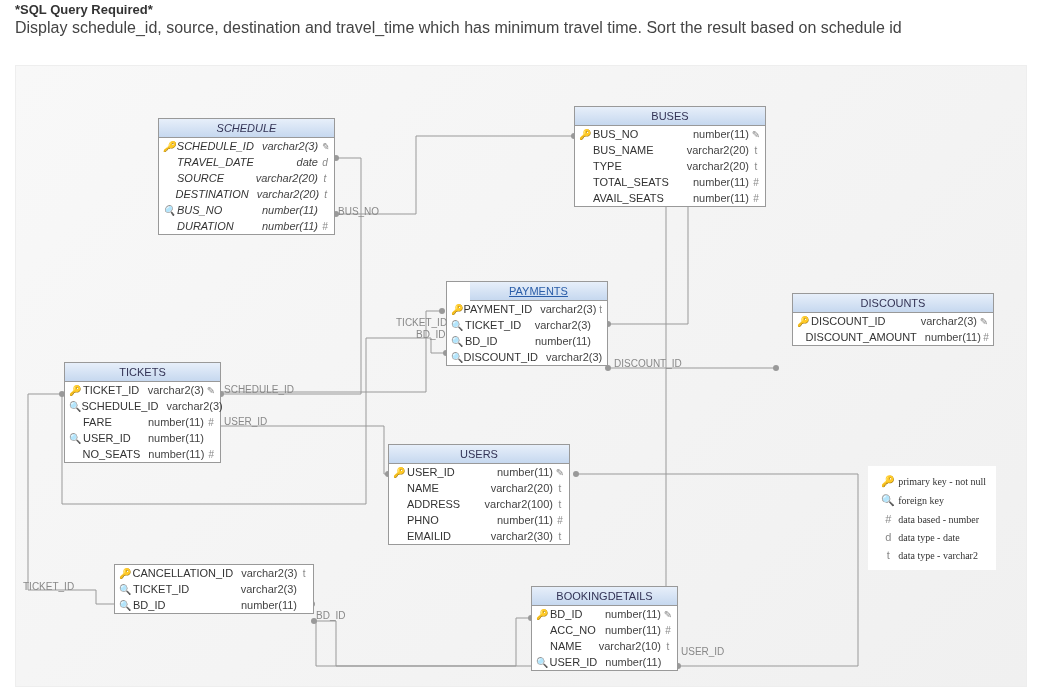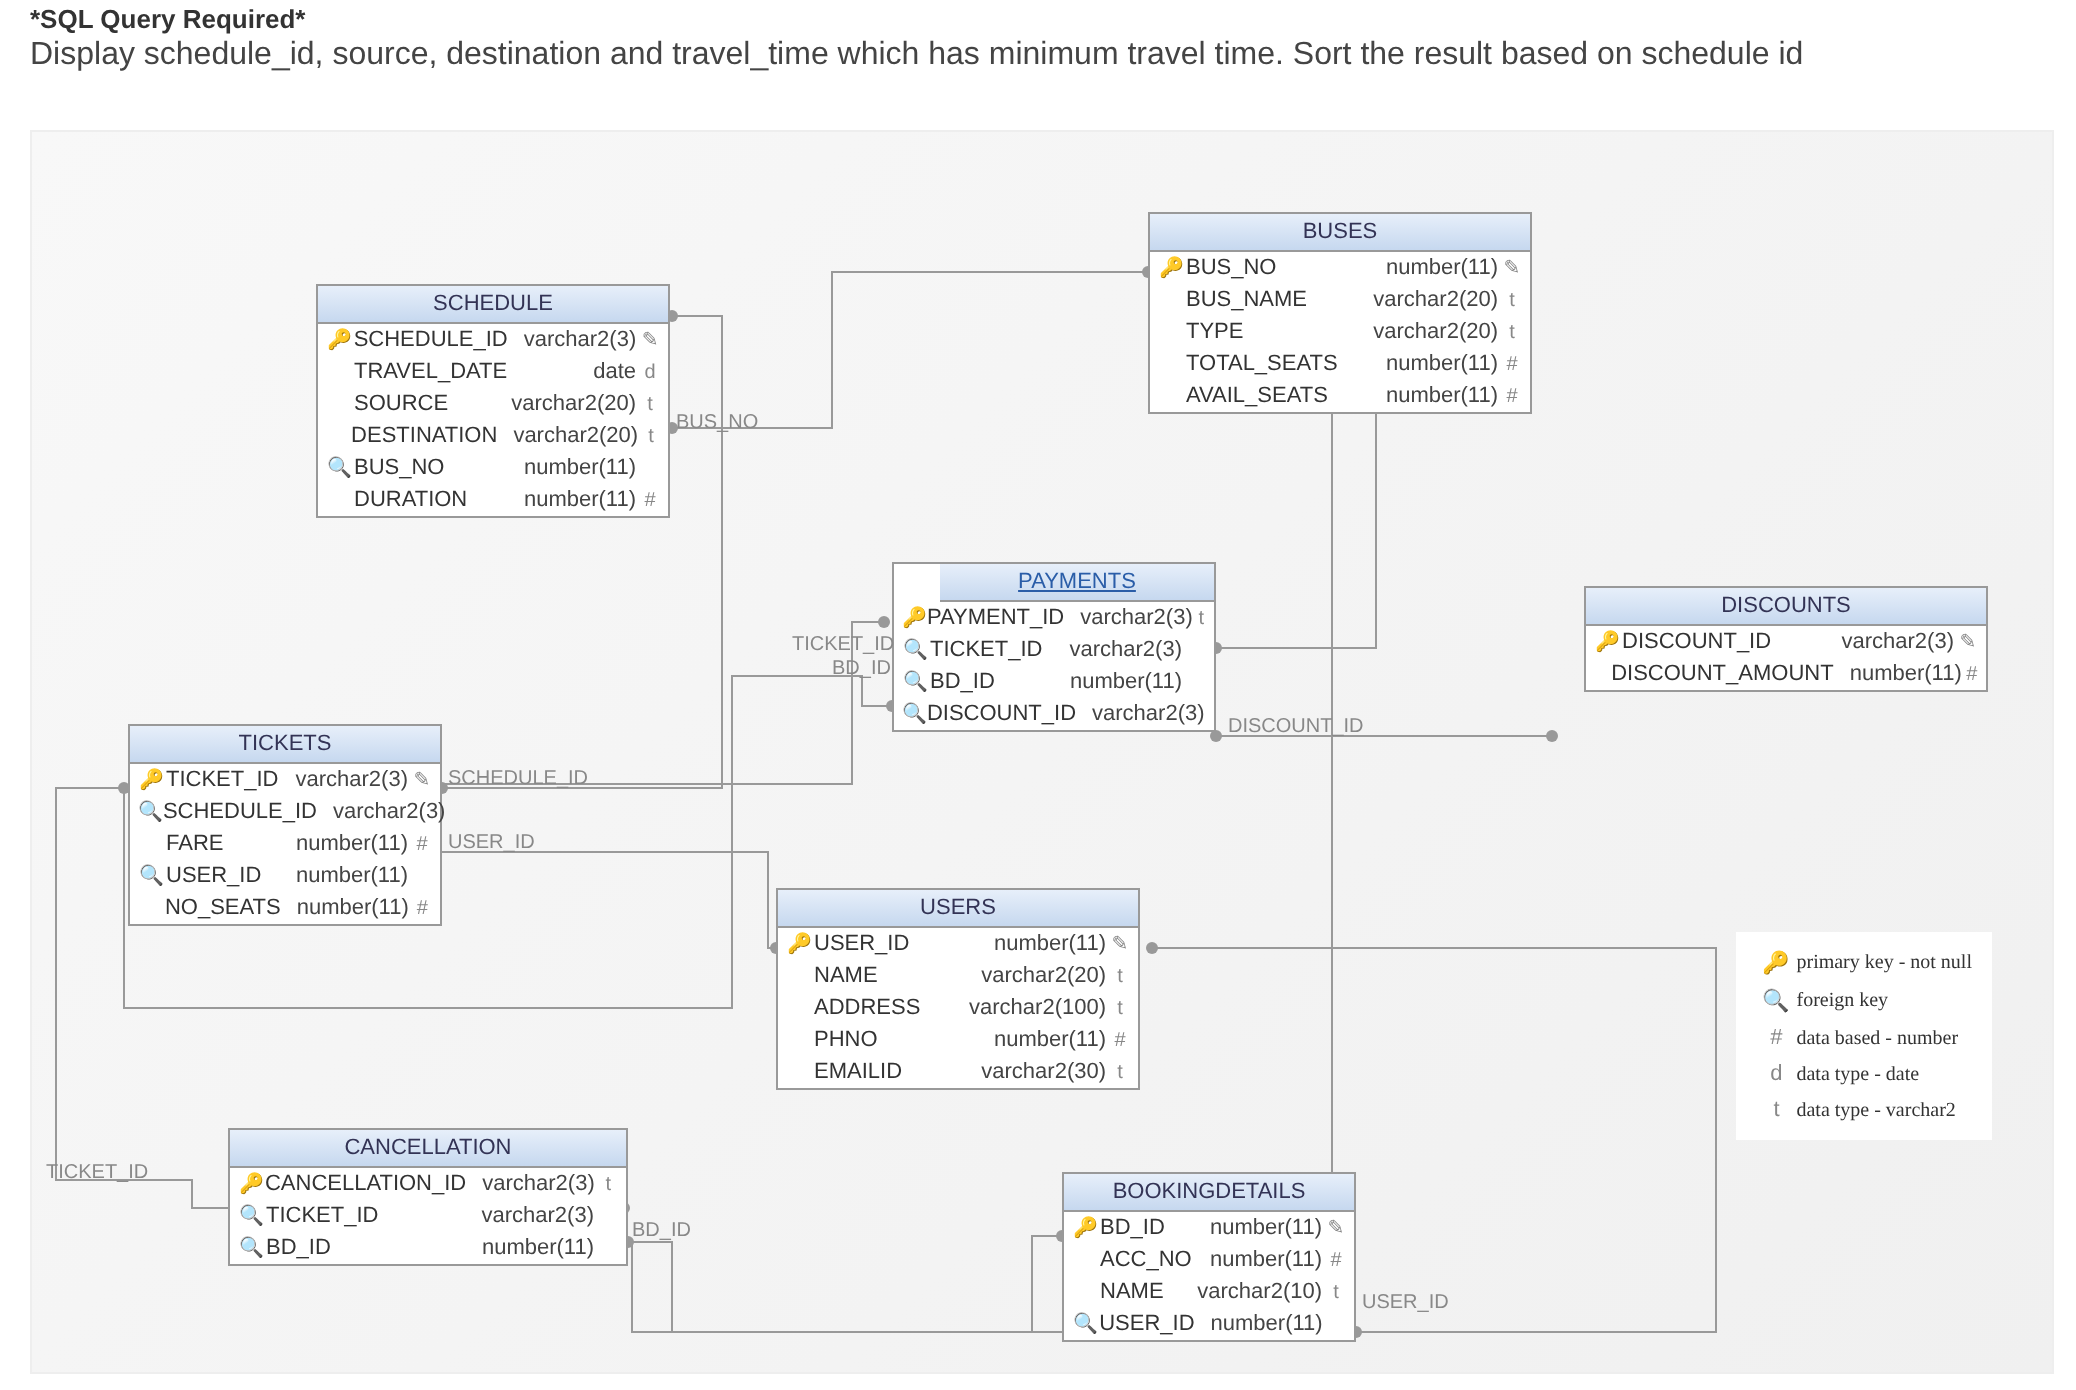--- a/index.html
+++ b/index.html
@@ -142,21 +142,21 @@
     <circle cx="430" cy="287" r="3"></circle>
         <circle cx="46" cy="328" r="3"></circle>
     <circle cx="296" cy="538" r="3"></circle>
     <circle cx="298" cy="555" r="3"></circle>
         <circle cx="515" cy="552" r="3"></circle>
     <circle cx="662" cy="600" r="3"></circle>
         <circle cx="560" cy="408" r="3"></circle>
   </g>
 </svg>
 
-<div class="tbl" style="left:142px;top:76px;width:175px;">
+<div class="tbl" style="left:142px;top:52px;width:175px;font-style:italic;">
   <div class="tbl-title">SCHEDULE</div>
   <div id="tb-schedule">
         <div class="tbl-row">
           <span class="ico ">🔑</span>
           <span class="colname">SCHEDULE_ID</span>
           <span class="coltype">varchar2(3)</span>
           <span class="flag">✎</span>
         </div>
         <div class="tbl-row">
           <span class="ico "></span>
@@ -341,21 +341,20 @@
         <div class="tbl-row">
           <span class="ico "></span>
           <span class="colname">EMAILID</span>
           <span class="coltype">varchar2(30)</span>
           <span class="flag">t</span>
         </div>
       </div>
 </div>
 
 <div class="tbl" style="left:98px;top:498px;width:198px;">
-  <div class="tbl-title">CANCELLATION</div>
   <div id="tb-cancellation">
         <div class="tbl-row">
           <span class="ico ">🔑</span>
           <span class="colname">CANCELLATION_ID</span>
           <span class="coltype">varchar2(3)</span>
           <span class="flag">t</span>
         </div>
         <div class="tbl-row">
           <span class="ico fk">🔍</span>
           <span class="colname">TICKET_ID</span>

